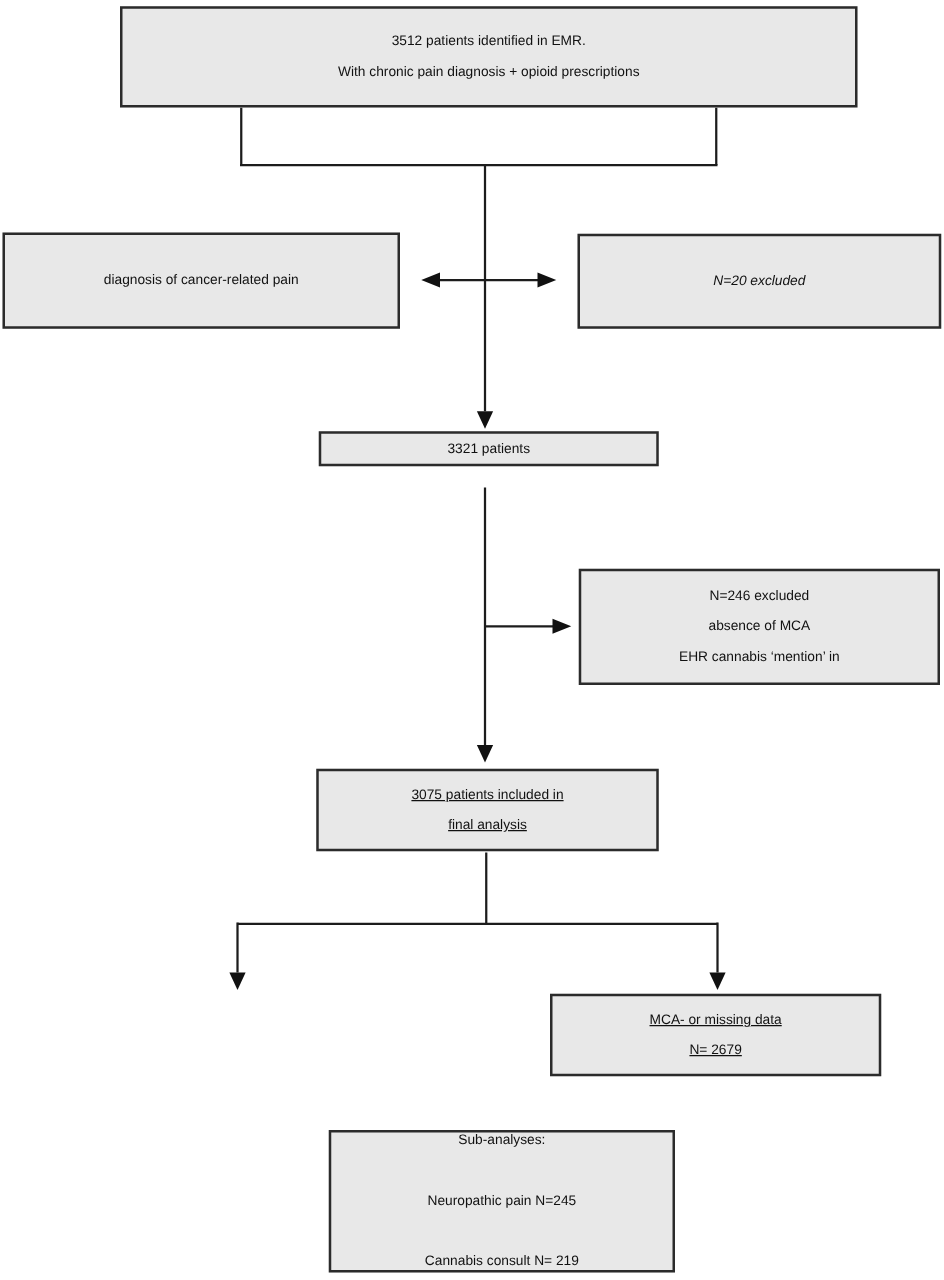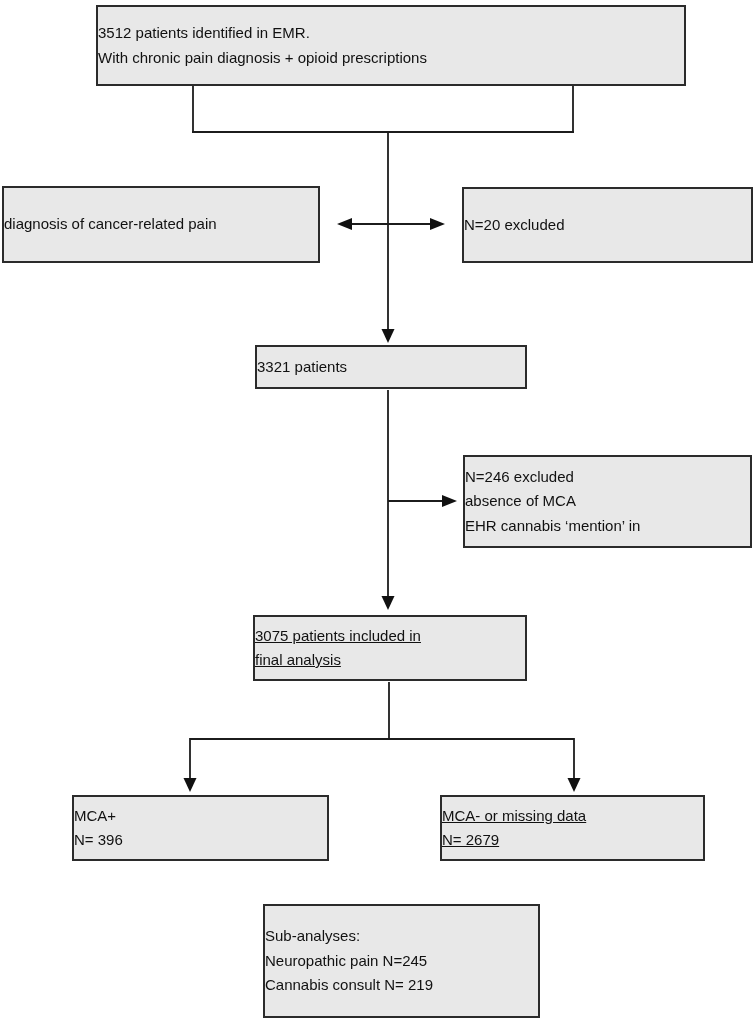--- a/index.html
+++ b/index.html
@@ -24,35 +24,36 @@
   }
   .box {
     position: absolute;
     box-sizing: border-box;
     background: #e8e8e8;
     border: 2px solid #2b2b2b;
     display: flex;
     flex-direction: column;
     justify-content: center;
     align-items: center;
+    text-align: center;
     color: #111111;
-    font-size: 15px;
+    font-size: 11px;
     line-height: 24.5px;
   }
   .box .line { width: 100%; }
 
   .b-identified { left: 96px;  top: 5px;   width: 590px; height: 81px; }
   .b-excl-cancer { left: 2px;  top: 186px; width: 318px; height: 77px; }
-  .b-excl-ome   { left: 462px; top: 187px; width: 291px; height: 76px; }
-  .b-3321       { left: 255px; top: 345px; width: 272px; height: 44px; }
+  .b-excl-ome   { left: 462px; top: 187px; width: 291px; height: 76px; font-style: italic; }
+  .b-3321       { left: 255px; top: 345px; width: 272px; height: 28px; }
   .b-excl-mention { left: 463px; top: 455px; width: 289px; height: 93px; }
   .b-final      { left: 253px; top: 615px; width: 274px; height: 66px; text-decoration: underline; }
   .b-mca-pos    { left: 72px;  top: 795px; width: 257px; height: 66px; }
   .b-mca-neg    { left: 440px; top: 795px; width: 265px; height: 66px; text-decoration: underline; }
-  .b-sub        { left: 263px; top: 904px; width: 277px; height: 114px; }
+  .b-sub        { left: 263px; top: 904px; width: 277px; height: 114px; gap: 24px; }
 
   svg line, svg polyline {
     stroke: #1c1c1c;
     stroke-width: 1.8;
     fill: none;
   }
   svg polygon {
     fill: #111111;
     stroke: none;
   }
@@ -116,24 +117,20 @@
     <div class="line">N=246 excluded</div>
     <div class="line">absence of MCA</div>
     <div class="line">EHR cannabis ‘mention’ in</div>
   </div>
 
   <div class="box b-final">
     <div class="line">3075 patients included in</div>
     <div class="line">final analysis</div>
   </div>
 
-  <div class="box b-mca-pos">
-    <div class="line">MCA+</div>
-    <div class="line">N= 396</div>
-  </div>
 
   <div class="box b-mca-neg">
     <div class="line">MCA- or missing data</div>
     <div class="line">N= 2679</div>
   </div>
 
   <div class="box b-sub">
     <div class="line">Sub-analyses:</div>
     <div class="line">Neuropathic pain N=245</div>
     <div class="line">Cannabis consult N= 219</div>

